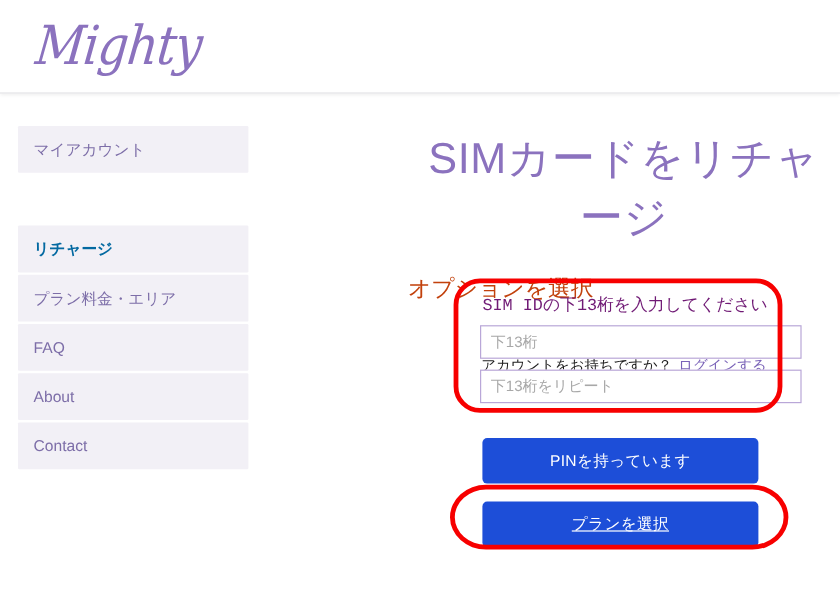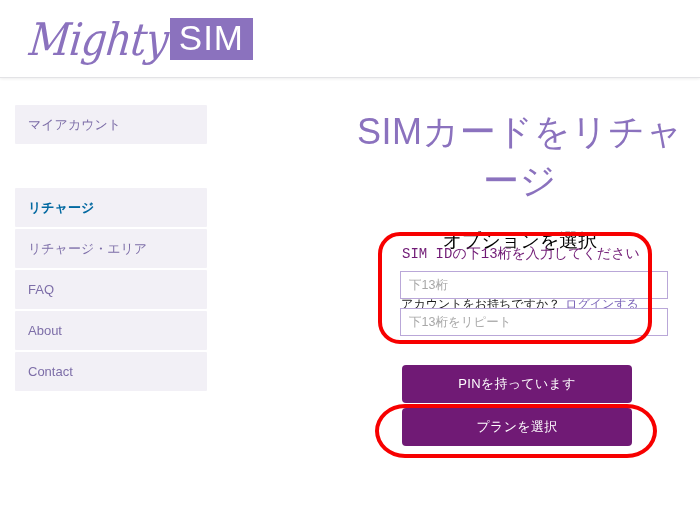--- a/index.html
+++ b/index.html
@@ -99,24 +99,24 @@
   .page-title {
     text-align: center;
     font-size: 36px;
     font-weight: 400;
     color: #8b72be;
     letter-spacing: 0.5px;
     margin-top: 18px;
   }
 
   .page-subtitle {
-    text-align: center;
+    text-align: left;
     font-size: 19px;
     font-weight: 400;
-    color: #000000;
+    color: #c2410c;
     margin-top: 22px;
   }
 
   .account-line {
     text-align: center;
     font-size: 12px;
     color: #1b1b1b;
     margin-top: 42px;
   }
 
@@ -160,40 +160,41 @@
 
   .text-input::placeholder {
     color: #a8a8a8;
   }
 
   
   .btn {
     display: block;
     width: 230px;
     height: 38px;
-    background: #701a75;
+    background: #1d4ed8;
     border: none;
     border-radius: 4px;
     color: #ffffff;
     font-family: "Liberation Sans", sans-serif;
     font-size: 13px;
     cursor: pointer;
     letter-spacing: 0.3px;
   }
 
   .btn-pin {
     position: absolute;
     left: 62px;
     top: 275px;
   }
 
   .btn-plan {
     position: absolute;
     left: 62px;
-    top: 318px;
+    top: 328px;
+    text-decoration: underline;
   }
 
   
   .annot {
     position: absolute;
     border: 4px solid #f70000;
     pointer-events: none;
   }
 
   .annot-simid {
@@ -211,33 +212,32 @@
     height: 54px;
     border-radius: 30px / 27px;
   }
 </style>
 </head>
 <body>
 
 <div class="header">
   <div class="logo">
     <span class="logo-mighty">Mighty</span>
-    <span class="logo-sim">SIM</span>
   </div>
 </div>
 
 <nav class="sidebar">
   <div class="nav-item">
     <span>マイアカウント</span>
   </div>
   <div class="nav-item active">
     <span>リチャージ</span>
   </div>
   <div class="nav-item">
-    <span>リチャージ・エリア</span>
+    <span>プラン料金・エリア</span>
   </div>
   <div class="nav-item">
     <span>FAQ</span>
   </div>
   <div class="nav-item">
     <span>About</span>
   </div>
   <div class="nav-item">
     <span>Contact</span>
   </div>

